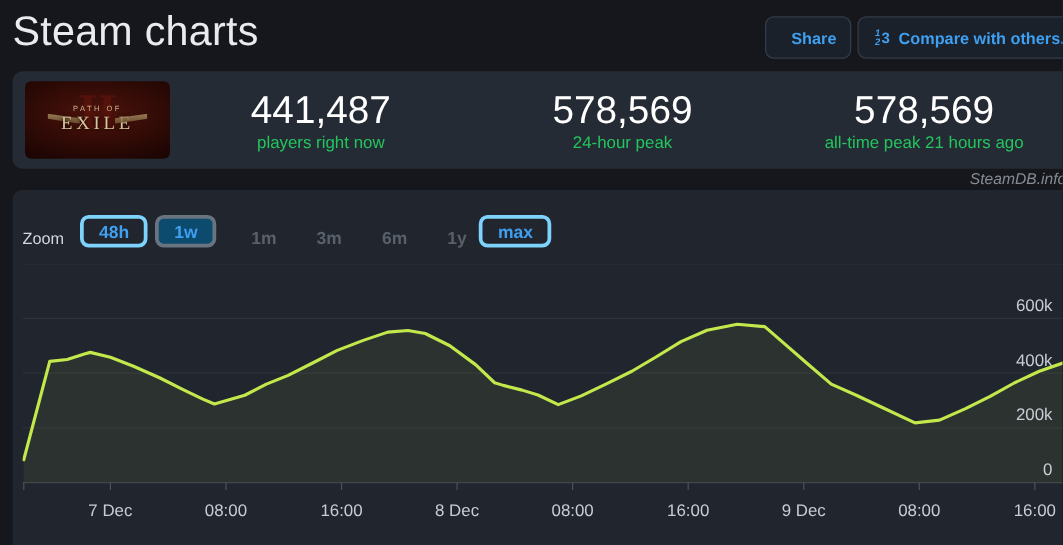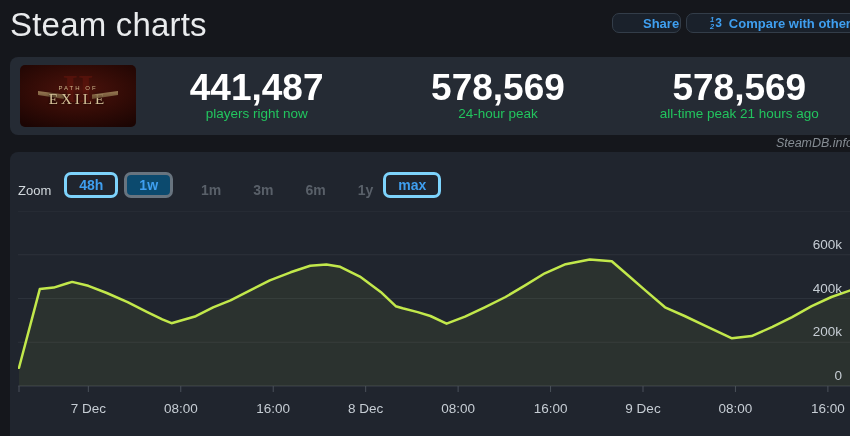--- a/index.html
+++ b/index.html
@@ -9,24 +9,24 @@
     font-family:"Liberation Sans", sans-serif;
     color:#e6e8ea;
     position:relative;
   }
   
   .page-title {
     position:absolute; left:10px; top:6px;
     font-size:33px; font-weight:500; color:#e9ebed; letter-spacing:.2px;
   }
   .hdr-btn {
-    position:absolute; top:13px; height:20px;
+    position:absolute; top:13px; height:34px;
     display:flex; align-items:center; gap:7px;
     background:#1a212b; border:1px solid #333d49; border-radius:7px;
-    padding:0 23px; color:#3f9ff0; font-size:13px; font-weight:700;
+    padding:0 13px; color:#3f9ff0; font-size:13px; font-weight:700;
     cursor:pointer; white-space:nowrap;
   }
   .btn-share { left:612px; width:69px; }
   .btn-compare { left:686px; width:178px; }
   .share-svg { width:14px; height:14px; display:block; }
   .cmp-ico { display:flex; align-items:center; font-weight:700; color:#3f9ff0; }
   .cmp-frac { display:flex; flex-direction:column; font-size:7.5px; line-height:7px; font-style:normal; margin-right:1px; }
   .cmp-main { font-size:12px; }
   
   .stats-panel {
@@ -57,21 +57,21 @@
     position:absolute; left:0; right:0; top:20px; text-align:center;
     font-size:6px; letter-spacing:2px; color:#cdb68d;
   }
   .cap-line2 {
     position:absolute; left:0; right:0; top:26px; text-align:center;
     font-family:"Liberation Serif", serif; font-size:15px; letter-spacing:3px;
     color:#d8c49b; text-shadow:0 0 3px #000;
   }
   .stat-cols { display:flex; flex:1 1 auto; }
   .stat { flex:1 1 0; text-align:center; }
-  .stat-value { font-size:37px; font-weight:700; color:#ffffff; line-height:32px; }
+  .stat-value { font-size:31px; font-weight:400; color:#ffffff; line-height:32px; }
   .stat-label { font-size:13.5px; color:#22c55e; margin-top:2px; }
   
   .watermark {
     position:absolute; top:136px; right:-3px;
     font-size:12.5px; font-style:italic; color:#858c93;
   }
   
   .chart-card {
     position:absolute; left:10px; top:152px; width:850px; height:300px;
     background:#20252e; border-radius:8px; overflow:hidden;

